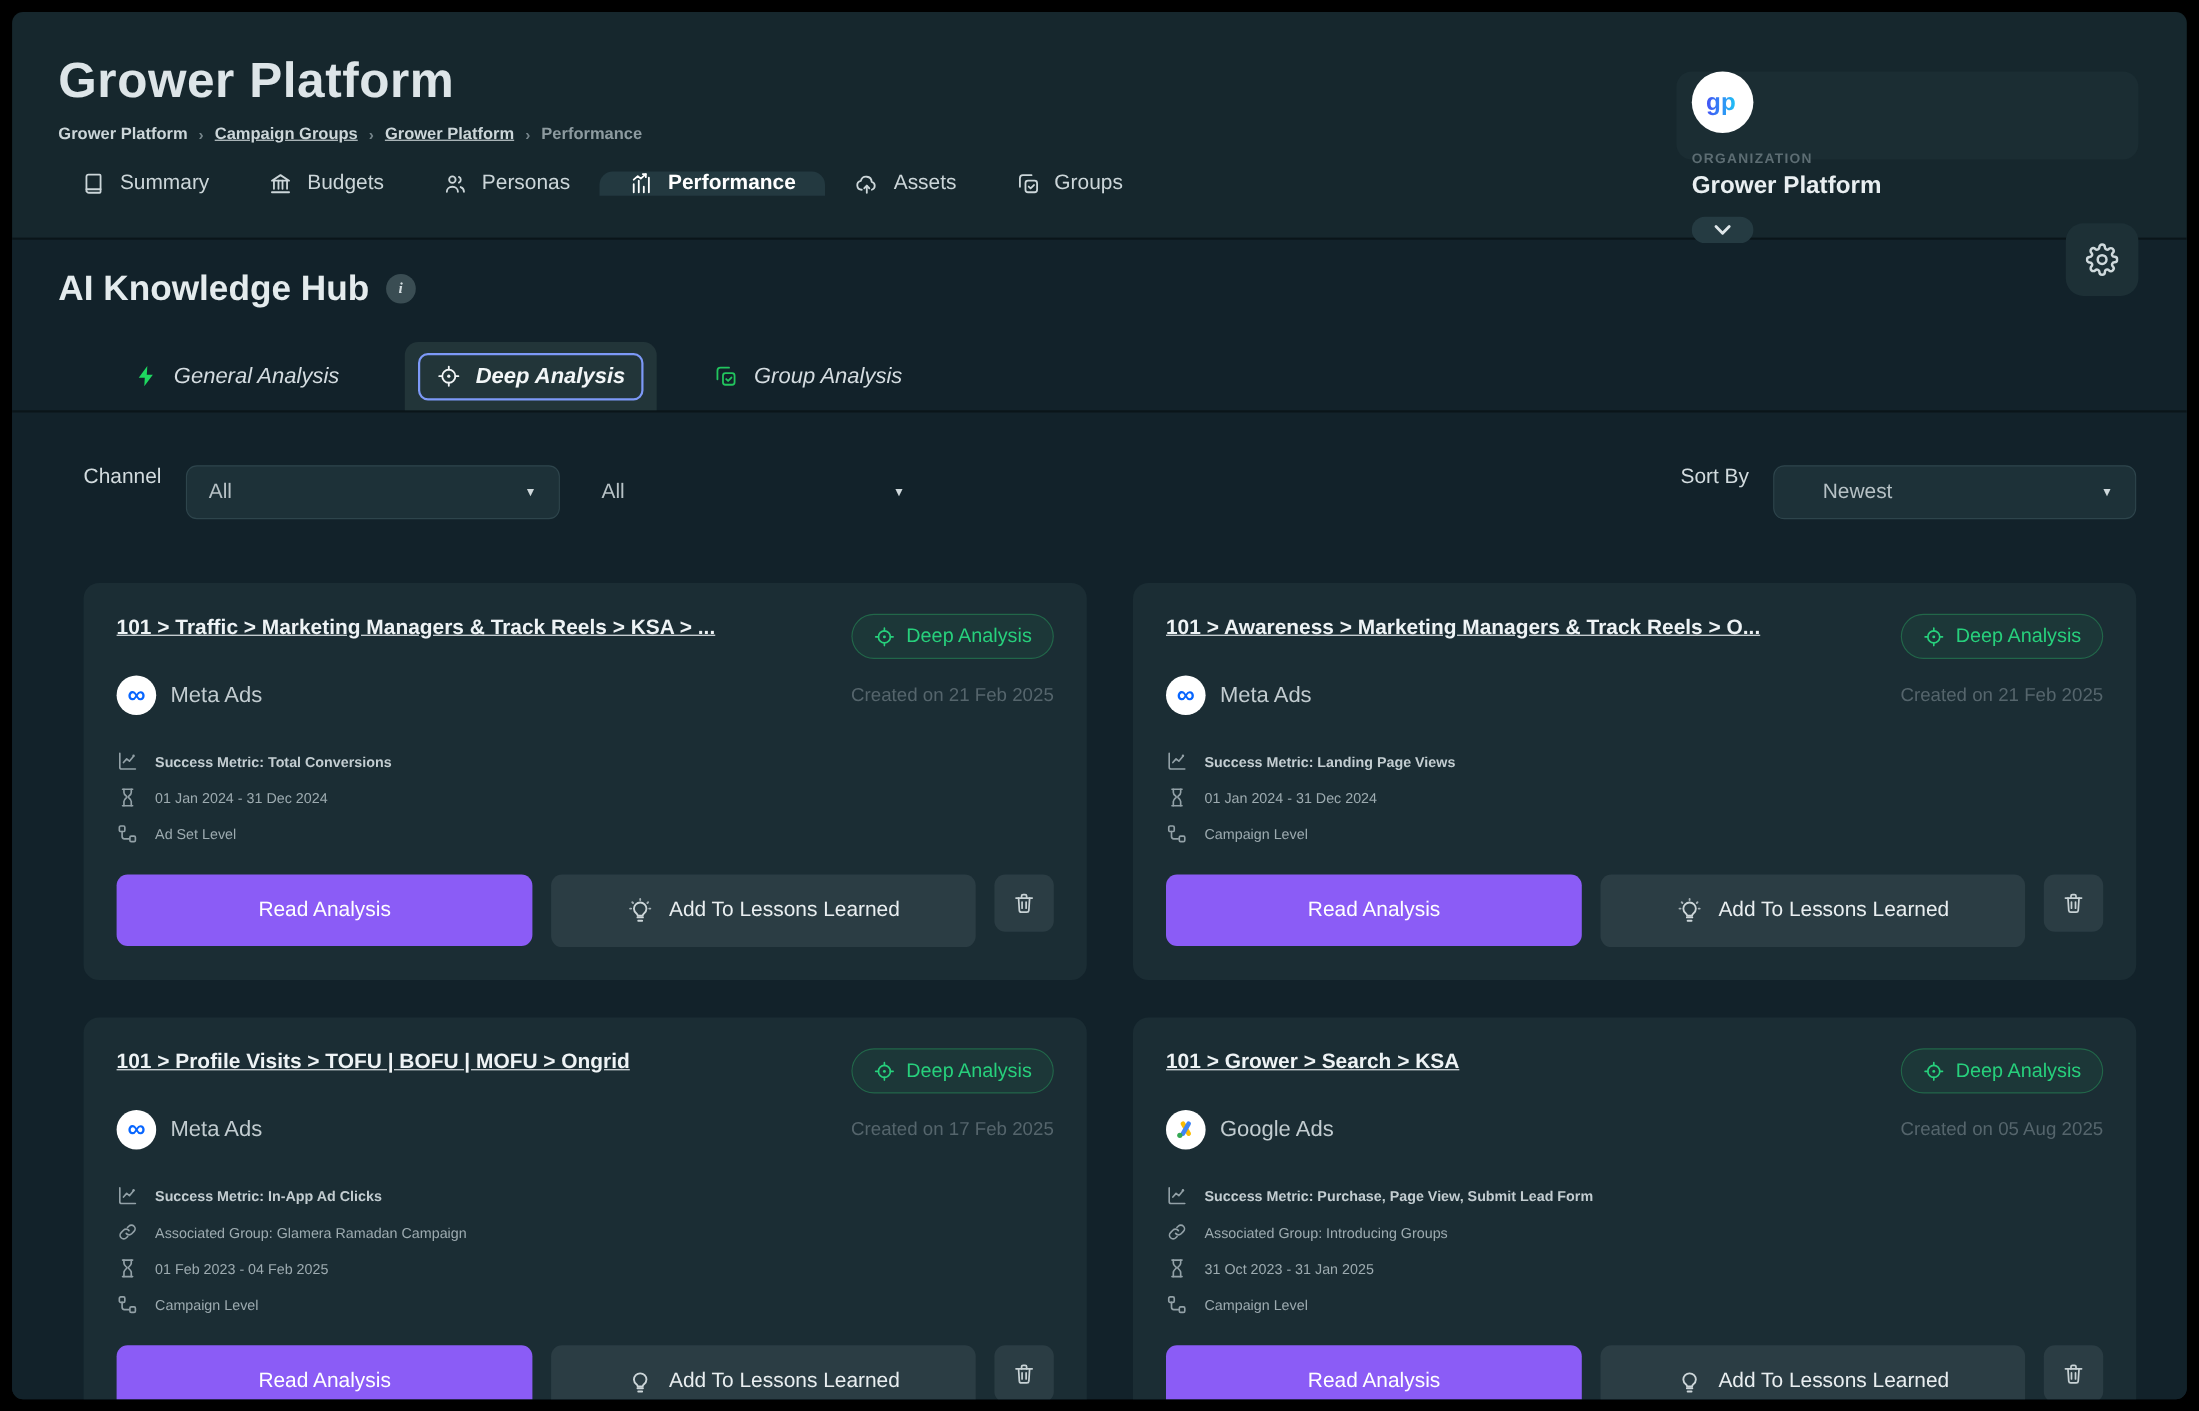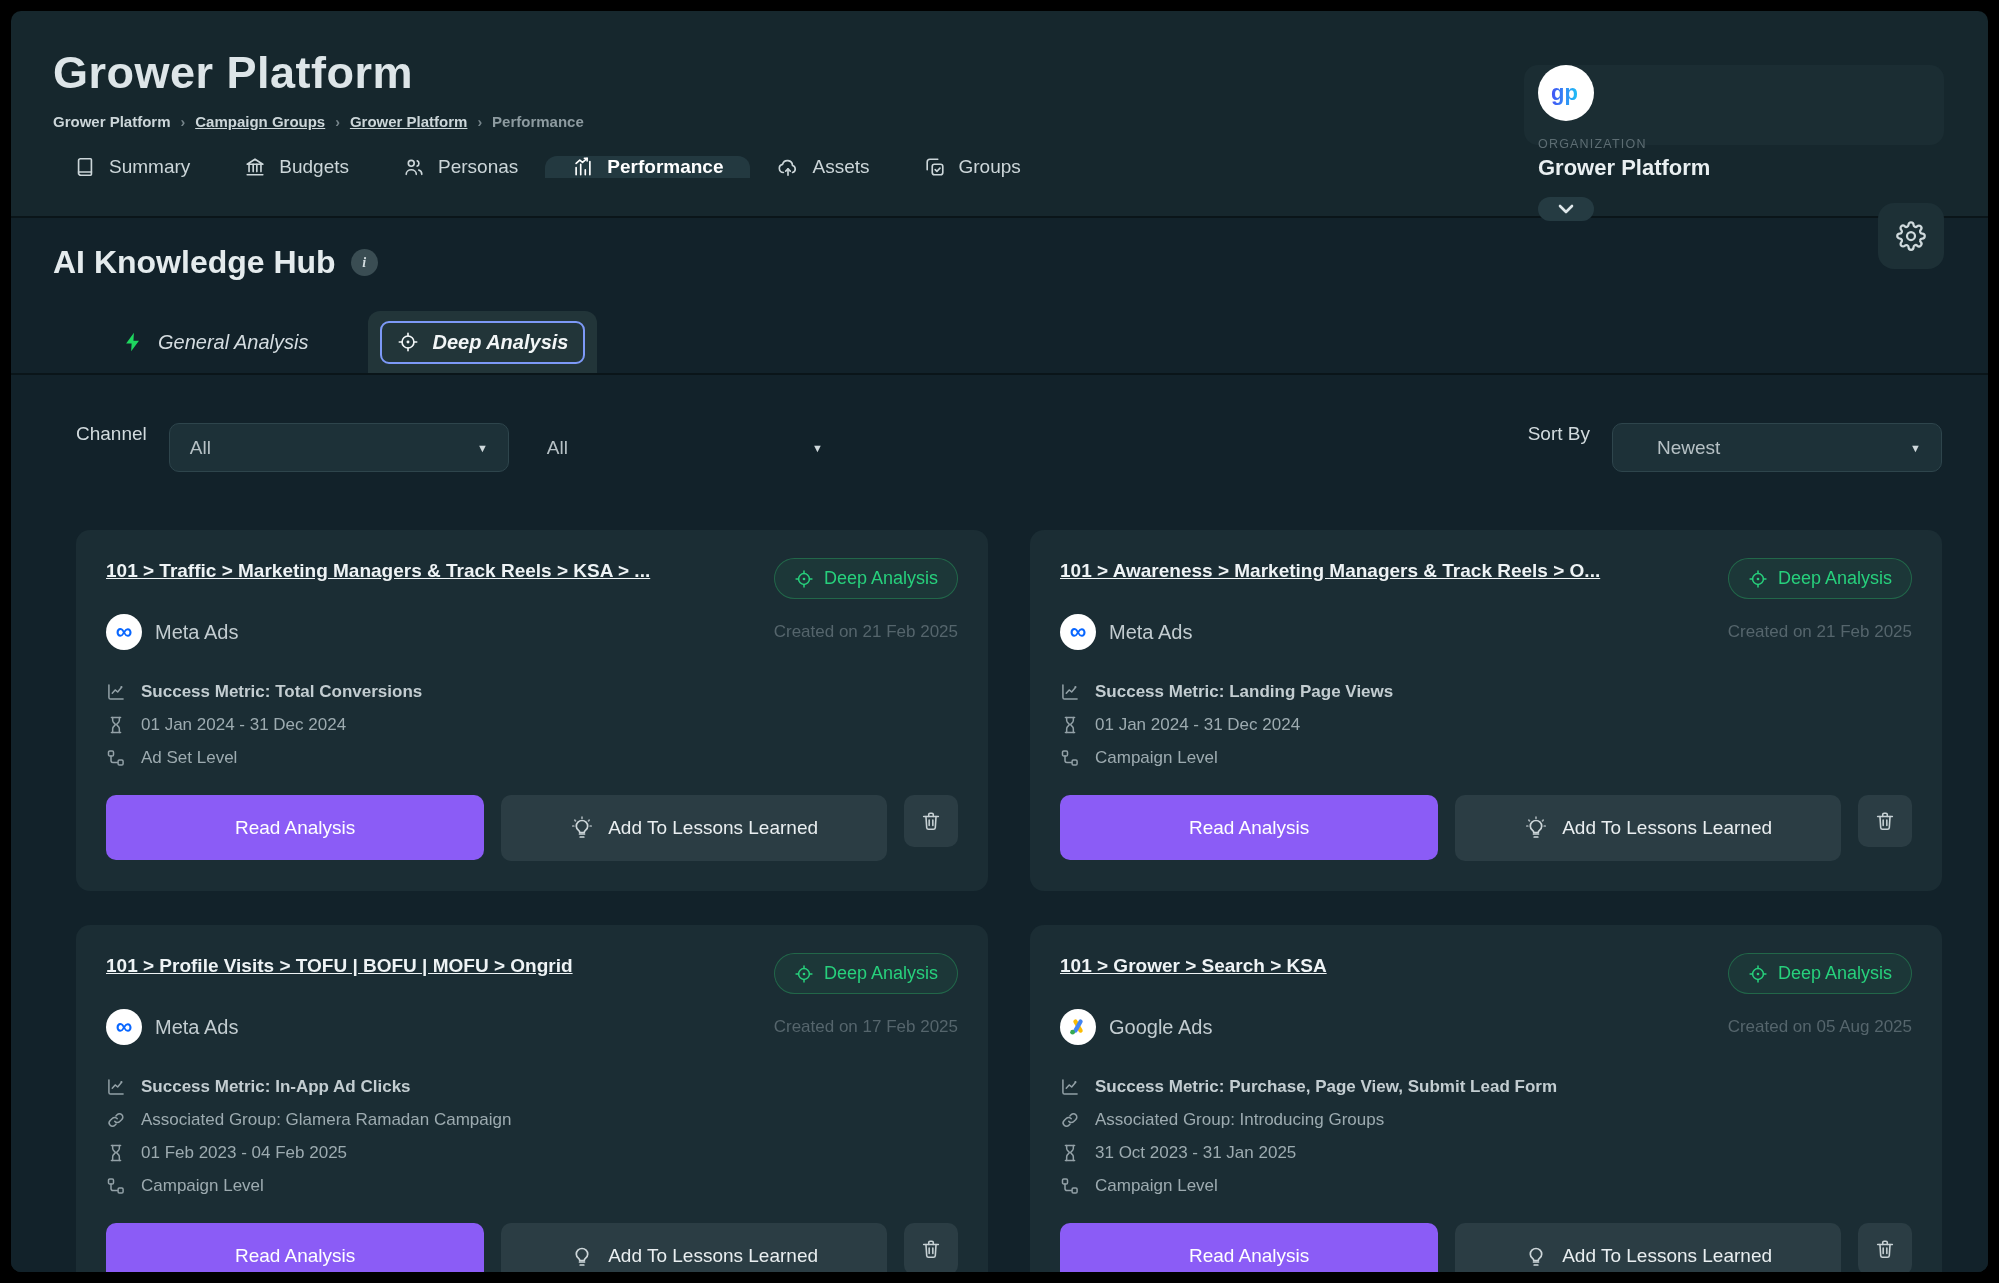--- a/index.html
+++ b/index.html
@@ -15,21 +15,21 @@
   .crumb { color:#ccd6d9; font-weight:700; text-decoration:none; }
   .crumb.link { text-decoration:underline; cursor:pointer; }
   .crumb.current { color:#8d9ba0; font-weight:600; }
   .crumb-sep { color:#76858b; font-size:14px; font-weight:700; }
 
   .org { position:absolute; top:54px; right:44px; width:420px; height:80px; background:#1b2d33;
          border-radius:14px; display:flex; gap:16px; padding:0 14px;flex-direction:column; }
   .org-logo { width:56px; height:56px; background:#fff; border-radius:50%;
               display:flex; align-items:center; justify-content:center; flex:none; }
   .org-meta { flex:1; }
-  .org-label { font-size:12.5px; letter-spacing:1.2px; color:#5d6d73; font-weight:400; }
+  .org-label { font-size:12.5px; letter-spacing:1.2px; color:#5d6d73; font-weight:700; }
   .org-name { font-size:22px; color:#e9eff1; font-weight:700; margin-top:4px; }
   .org-chevron { width:56px; height:56px; background:#253b42; border:none; border-radius:12px;
                  color:#dfe7ea; display:flex; align-items:center; justify-content:center; cursor:pointer; }
 
   
   .tabs-row { margin-top:26px; height:62px; border-bottom:2px solid #0a1519;
               display:flex; align-items:flex-start; padding-left:36px; }
   .tab { display:flex; align-items:center; gap:13px; padding:0 27px; font-size:19px;
          color:#ccd6d9; cursor:pointer; }
   .tab svg { width:22px; height:22px; }
@@ -81,21 +81,21 @@
            border-radius:999px; background:rgba(46,204,113,.07); border:1px solid rgba(46,204,113,.32);
            color:#27d07c; font-size:18px; }
   .badge svg { width:20px; height:20px; }
   .card-sub { margin-top:15px; display:flex; align-items:center; justify-content:space-between; }
   .platform { display:flex; align-items:center; gap:13px; font-size:20px; color:#c2ccd0; }
   .plat-logo { width:36px; height:36px; border-radius:50%; background:#fff; display:flex;
                align-items:center; justify-content:center; flex:none; overflow:hidden; }
   .meta-inf { color:#0866ff; font-size:23px; font-weight:700; line-height:1; margin-top:-2px; }
   .created { font-size:17px; color:#55656c; }
   .details { margin-top:32px; }
-  .detail { display:flex; align-items:center; gap:15px; margin-top:13px; font-size:17px; color:#9dabb0; }
+  .detail { display:flex; align-items:center; gap:15px; margin-top:13px; font-size:13px; color:#9dabb0; }
   .detail:first-child { margin-top:0; }
   .detail svg { width:20px; height:20px; color:#93a1a7; flex:none; }
   .detail.metric span { color:#c3cdd1; font-weight:700; }
   .actions { display:flex; gap:17px; margin-top:27px; }
   .btn-primary { flex:1; height:65px; background:#8b5cf6; color:#fff; border:none; border-radius:10px;
                  font-size:19px; font-family:inherit; cursor:pointer; }
   .btn-secondary { flex:1.02; height:66px; background:#2b3d44; color:#e9eef0; border:none;
                    border-radius:10px; font-size:19px; font-family:inherit; cursor:pointer;
                    display:flex; align-items:center; justify-content:center; gap:14px; }
   .btn-secondary svg { width:24px; height:24px; color:#cdd6d9; }
@@ -220,20 +220,28 @@
       <div class="subtab active">
         <span class="ring">
           <svg viewBox="0 0 24 24" fill="none" stroke="currentColor" stroke-width="1.8" stroke-linecap="round">
             <circle cx="12" cy="12" r="6.5"></circle>
                 <circle cx="12" cy="12" r="1.6" fill="currentColor" stroke="none"></circle>
             <path d="M12 2.5v3M12 18.5v3M2.5 12h3M18.5 12h3"></path>
           </svg>
           <span>Deep Analysis</span>
         </span>
       </div>
+      <div class="subtab">
+        <svg viewBox="0 0 24 24" fill="none" stroke="#22c55e" stroke-width="1.8" stroke-linecap="round" stroke-linejoin="round">
+          <rect x="9" y="9" width="11.5" height="11.5" rx="2.5"></rect>
+              <path d="M3.5 15V6.5A3 3 0 0 1 6.5 3.5H15"></path>
+              <path d="M12.2 14.8l1.9 1.9 3.3-3.4"></path>
+        </svg>
+        <span>Group Analysis</span>
+      </div>
     </div>
 
     <div class="filters">
       <span class="filter-label">Channel</span>
       <div class="select-box channel-box">
         <span>All</span>
         <span class="arrow">▼</span>
       </div>
       <div class="select-ghost ghost-box">
         <span>All</span>

